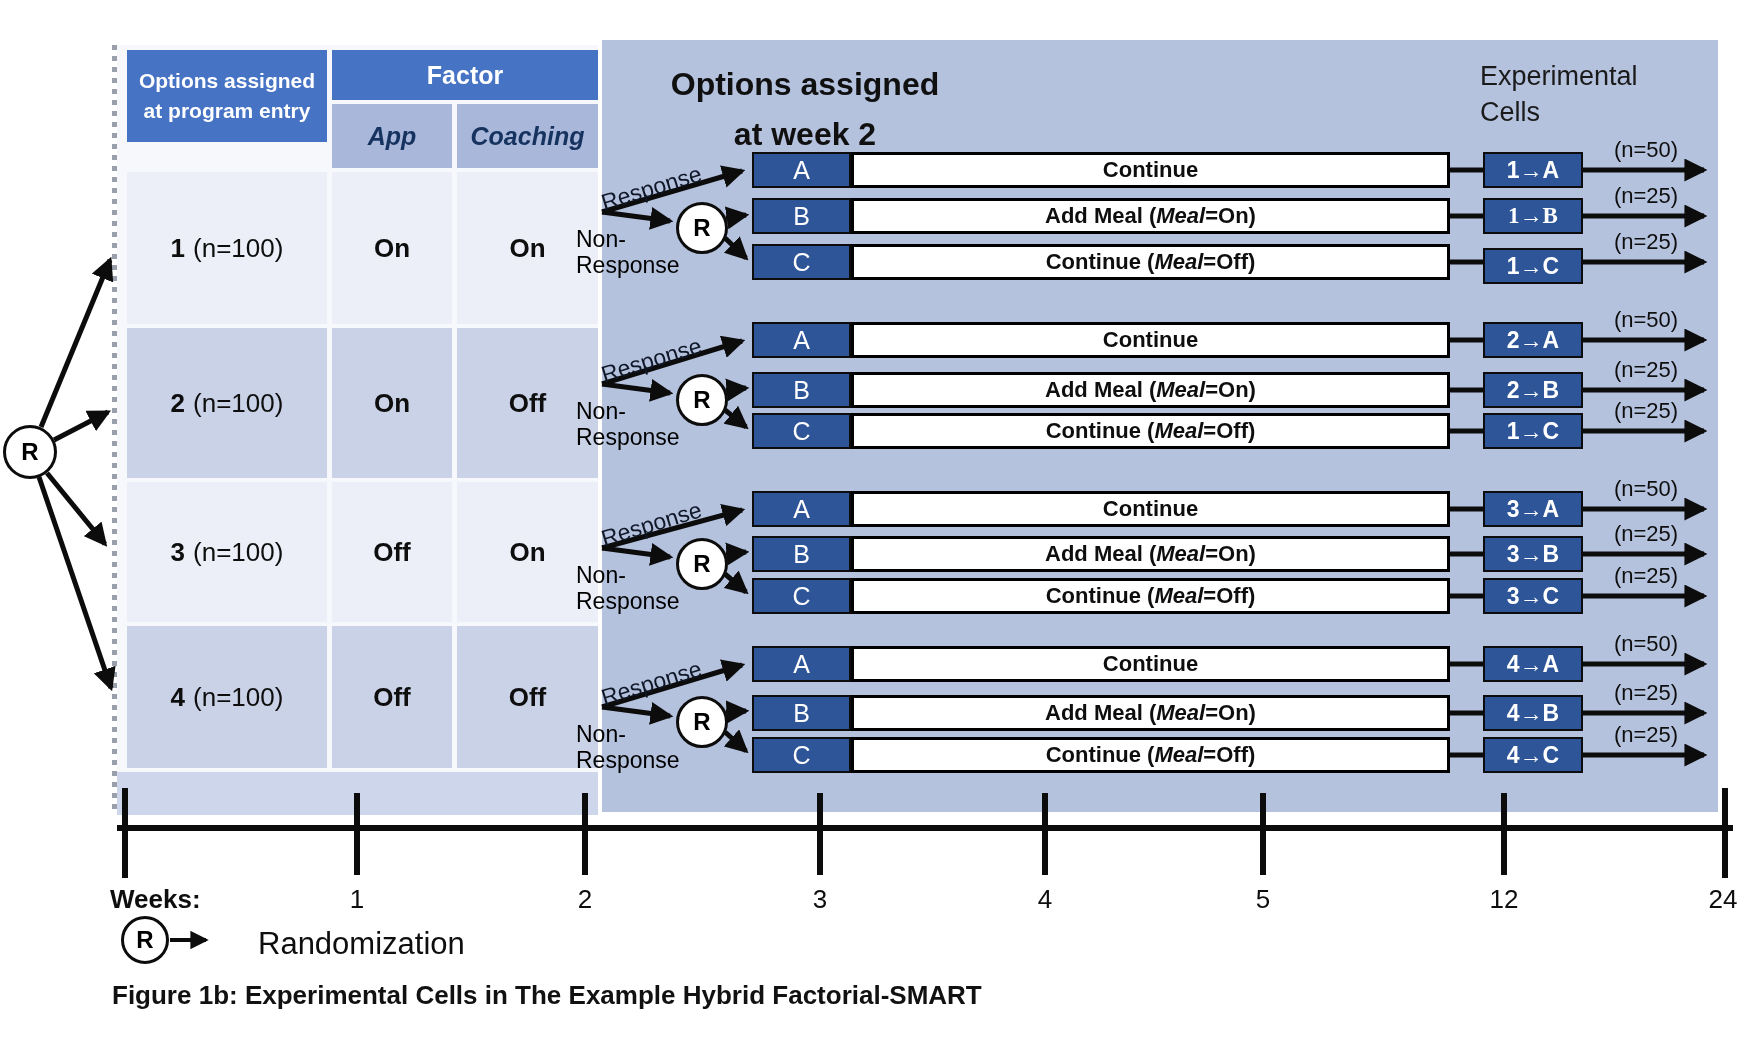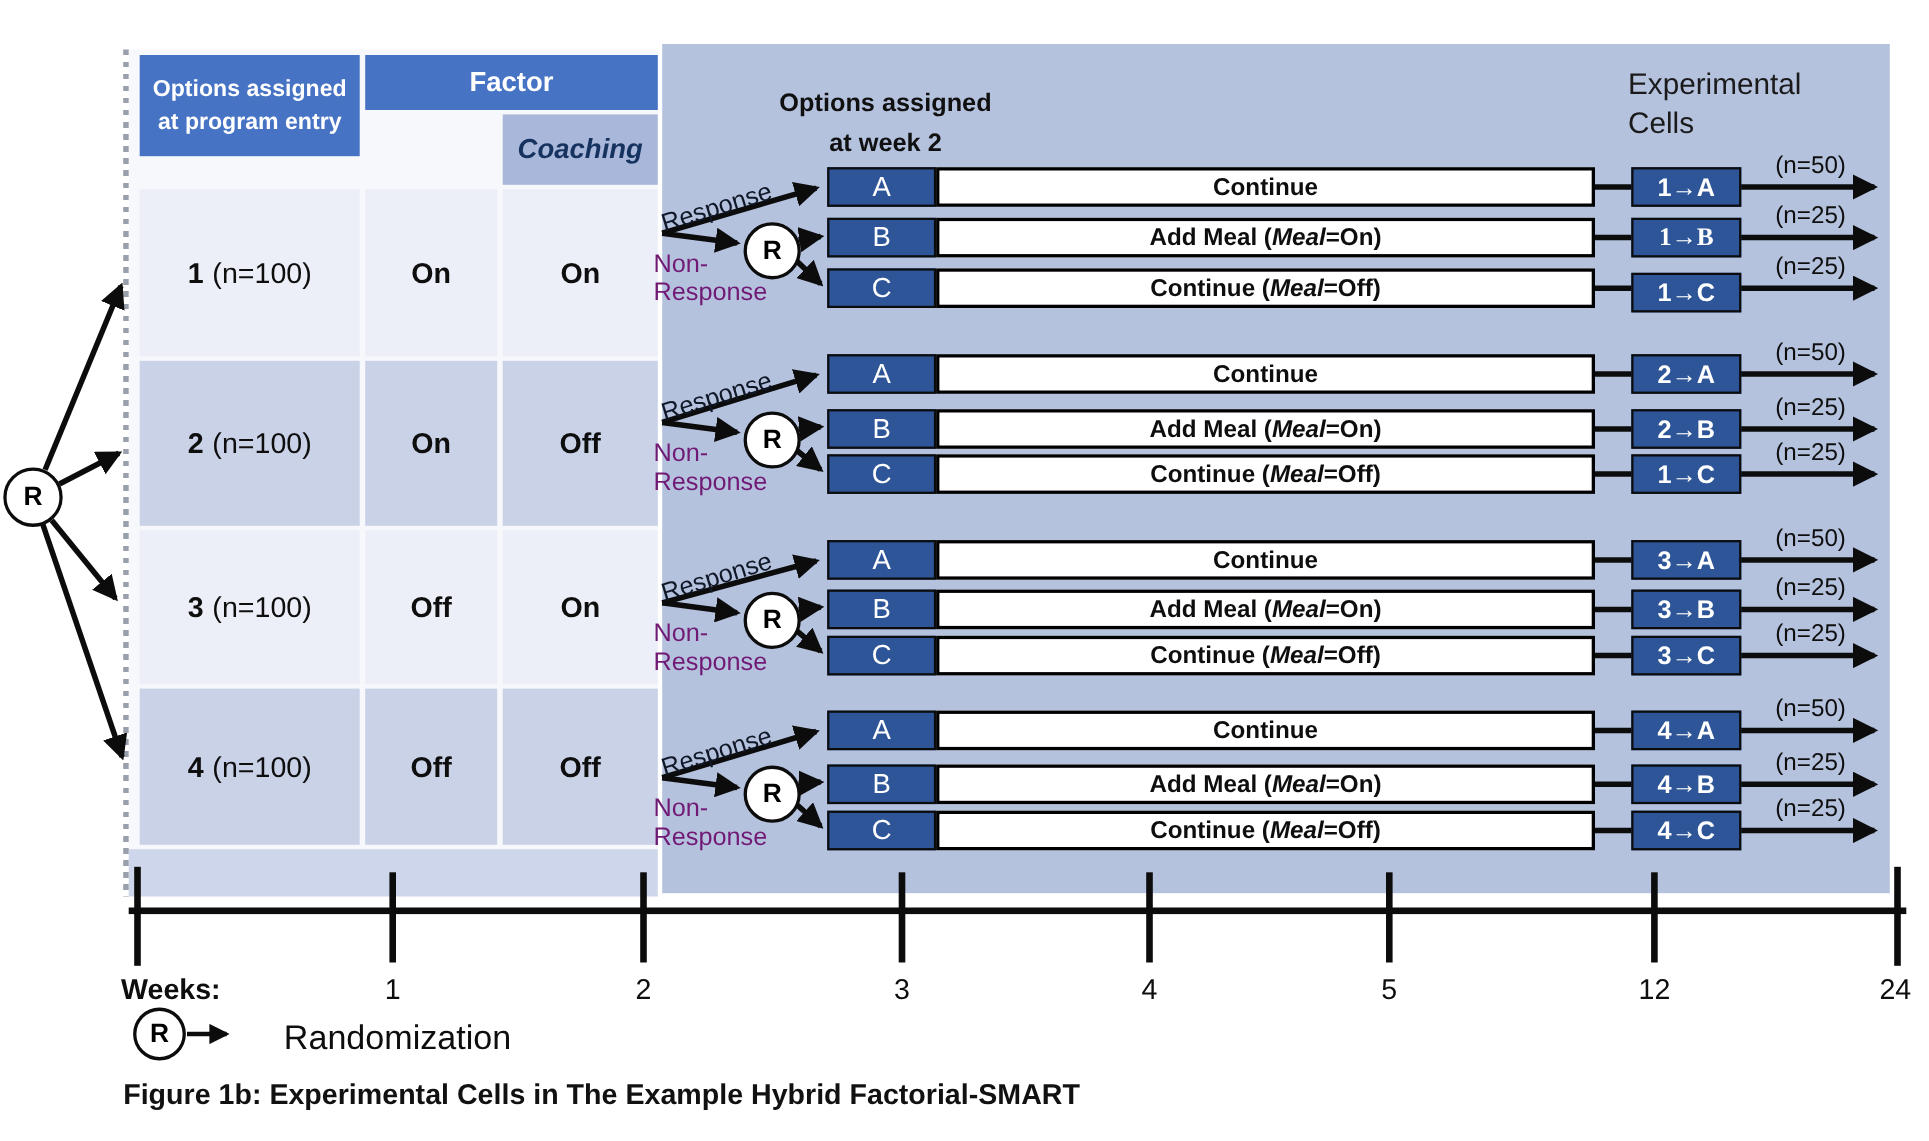--- a/index.html
+++ b/index.html
@@ -23,33 +23,33 @@
   
   .cell{display:flex;align-items:center;justify-content:center;font-size:26px;}
   .c1{left:127px;width:200px;}
   .c2{left:332px;width:120px;}
   .c3{left:457px;width:141px;}
   .rowlight{background:#eceff7;}
   .rowdark{background:#cad2e7;}
   .b{font-weight:bold;}
   .optlabel .b{margin-right:8px;}
   
-  .week2-hdr{left:640px;top:60px;width:330px;text-align:center;font-size:23px;font-weight:bold;line-height:1.55;color:#101010;margin-top:16px;}
+  .week2-hdr{left:640px;top:60px;width:330px;text-align:center;font-size:32px;font-weight:bold;line-height:1.55;color:#101010;}
   .cells-hdr{left:1480px;top:58px;width:250px;font-size:27px;line-height:1.35;color:#1a1a1a;}
   
   .letterbox{left:752px;width:99px;height:36px;background:#2e5597;border:2px solid #0c0c0c;box-sizing:border-box;
              color:#fff;font-size:25px;display:flex;align-items:center;justify-content:center;}
   .actionbox{left:851px;width:599px;height:36px;background:#fff;border:3px solid #000000;box-sizing:border-box;
              font-size:22px;font-weight:bold;display:flex;align-items:center;justify-content:center;}
   .actionbox i{font-style:italic;}
   .cellbox{left:1483px;width:100px;height:36px;background:#2e5597;border:2px solid #0c0c0c;box-sizing:border-box;
            color:#fff;font-size:23px;font-weight:bold;display:flex;align-items:center;justify-content:center;}
   .nlabel{left:1590px;width:112px;height:26px;font-size:22px;text-align:center;color:#0e0e0e;}
   .resp{left:602px;width:150px;font-size:23px;color:#101828;transform:rotate(-17deg);transform-origin:left center;}
-  .nonresp{left:594px;width:130px;font-size:23px;line-height:1.15;color:#701a75;}
+  .nonresp{left:576px;width:130px;font-size:23px;line-height:1.15;color:#000000;}
   .rcircle{width:52px;height:52px;border-radius:50%;background:#fff;border:3px solid #0c0c0c;box-sizing:border-box;
            display:flex;align-items:center;justify-content:center;font-size:24px;font-weight:bold;color:#000;}
   .rcircle-left{left:3px;top:425px;width:54px;height:54px;}
   .rcircle-legend{left:121px;top:916px;width:48px;height:48px;}
   
   .tl-line{left:117px;top:825px;width:1616px;height:6px;background:#0c0c0c;}
   .tick{width:6px;background:#0c0c0c;}
   .tick-end{top:788px;height:90px;}
   .tick-mid{top:793px;height:82px;}
   .weeks-label{left:110px;top:884px;font-size:26px;font-weight:bold;}
@@ -63,20 +63,21 @@
 
 <div class="canvas">
 
   <div class="abs blue-panel"></div>
   <div class="abs table-grid"></div>
   <div class="abs table-strip"></div>
   <div class="abs dotted-edge"></div>
 
   <div class="abs hdr opt-hdr">Options assigned at program entry</div>
   <div class="abs hdr factor-hdr">Factor</div>
+  <div class="abs sub-hdr app-hdr">App</div>
   <div class="abs sub-hdr coach-hdr">Coaching</div>
 
   <div class="abs cell c1 rowlight optlabel" style="top:172px;height:152px;">
       <span class="b">1</span>
       <span>(n=100)</span>
     </div>
   <div class="abs cell c2 rowlight b" style="top:172px;height:152px;">On</div>
   <div class="abs cell c3 rowlight b" style="top:172px;height:152px;">On</div>
 
   <div class="abs cell c1 rowdark optlabel" style="top:328px;height:150px;">

